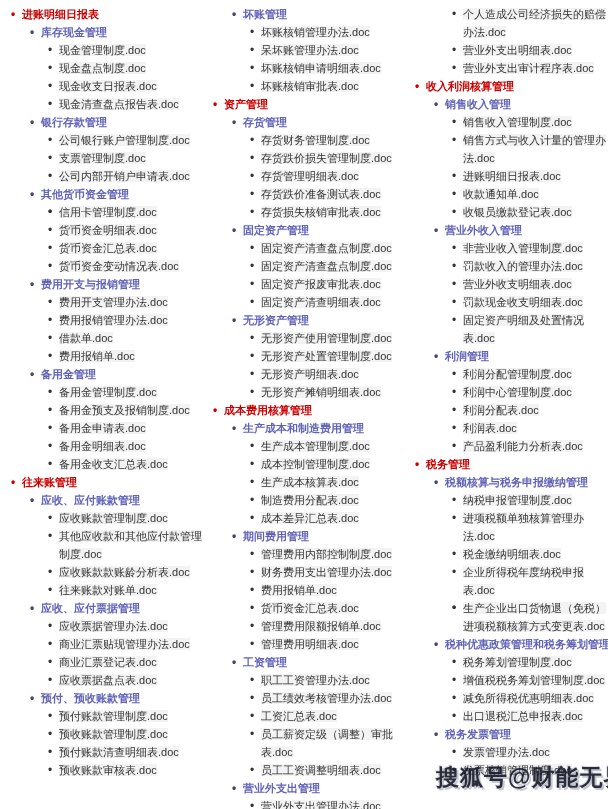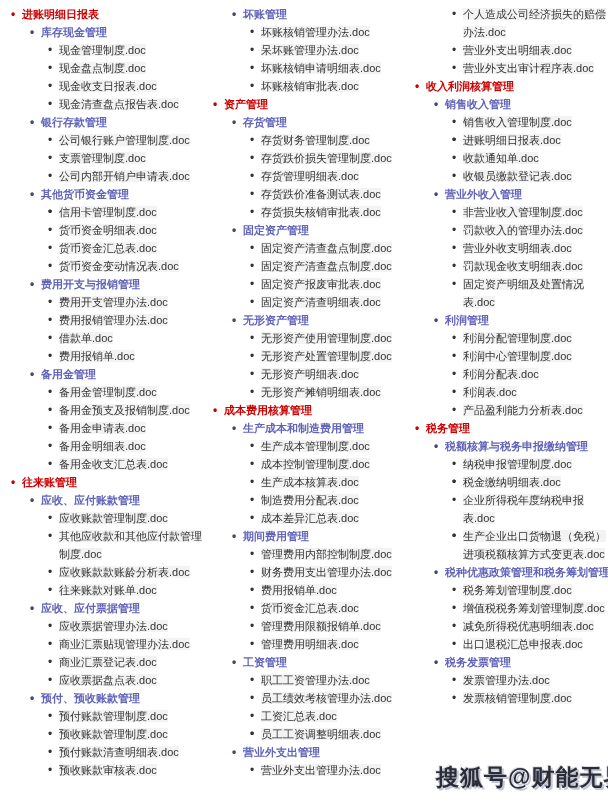--- a/index.html
+++ b/index.html
@@ -156,52 +156,52 @@
       <div class="entry level-3"><span class="bullet">•</span><span class="txt">管理费用内部控制制度.doc</span></div>
       <div class="entry level-3"><span class="bullet">•</span><span class="txt">财务费用支出管理办法.doc</span></div>
       <div class="entry level-3"><span class="bullet">•</span><span class="txt">费用报销单.doc</span></div>
       <div class="entry level-3"><span class="bullet">•</span><span class="txt">货币资金汇总表.doc</span></div>
       <div class="entry level-3"><span class="bullet">•</span><span class="txt">管理费用限额报销单.doc</span></div>
       <div class="entry level-3"><span class="bullet">•</span><span class="txt">管理费用明细表.doc</span></div>
       <div class="entry level-2"><span class="bullet">•</span><span class="txt">工资管理</span></div>
       <div class="entry level-3"><span class="bullet">•</span><span class="txt">职工工资管理办法.doc</span></div>
       <div class="entry level-3"><span class="bullet">•</span><span class="txt">员工绩效考核管理办法.doc</span></div>
       <div class="entry level-3"><span class="bullet">•</span><span class="txt">工资汇总表.doc</span></div>
-      <div class="entry level-3"><span class="bullet">•</span></div>
+      <div class="entry level-3"><span class="bullet">•</span><span class="txt">员工薪资定级（调整）审批表.doc</span></div>
       <div class="entry level-3"><span class="bullet">•</span><span class="txt">员工工资调整明细表.doc</span></div>
       <div class="entry level-2"><span class="bullet">•</span><span class="txt">营业外支出管理</span></div>
       <div class="entry level-3"><span class="bullet">•</span><span class="txt">营业外支出管理办法.doc</span></div>
     </div>
   <div class="column">
       <div class="entry level-3"><span class="bullet">•</span><span class="txt">个人造成公司经济损失的赔偿办法.doc</span></div>
       <div class="entry level-3"><span class="bullet">•</span><span class="txt">营业外支出明细表.doc</span></div>
       <div class="entry level-3"><span class="bullet">•</span><span class="txt">营业外支出审计程序表.doc</span></div>
       <div class="entry level-1"><span class="bullet">•</span><span class="txt">收入利润核算管理</span></div>
       <div class="entry level-2"><span class="bullet">•</span><span class="txt">销售收入管理</span></div>
       <div class="entry level-3"><span class="bullet">•</span><span class="txt">销售收入管理制度.doc</span></div>
-      <div class="entry level-3"><span class="bullet">•</span></div>
+      <div class="entry level-3"><span class="bullet">•</span><span class="txt">销售方式与收入计量的管理办法.doc</span></div>
       <div class="entry level-3"><span class="bullet">•</span><span class="txt">进账明细日报表.doc</span></div>
       <div class="entry level-3"><span class="bullet">•</span><span class="txt">收款通知单.doc</span></div>
       <div class="entry level-3"><span class="bullet">•</span><span class="txt">收银员缴款登记表.doc</span></div>
       <div class="entry level-2"><span class="bullet">•</span><span class="txt">营业外收入管理</span></div>
       <div class="entry level-3"><span class="bullet">•</span><span class="txt">非营业收入管理制度.doc</span></div>
       <div class="entry level-3"><span class="bullet">•</span><span class="txt">罚款收入的管理办法.doc</span></div>
       <div class="entry level-3"><span class="bullet">•</span><span class="txt">营业外收支明细表.doc</span></div>
       <div class="entry level-3"><span class="bullet">•</span><span class="txt">罚款现金收支明细表.doc</span></div>
       <div class="entry level-3"><span class="bullet">•</span><span class="txt">固定资产明细及处置情况表.doc</span></div>
       <div class="entry level-2"><span class="bullet">•</span><span class="txt">利润管理</span></div>
       <div class="entry level-3"><span class="bullet">•</span><span class="txt">利润分配管理制度.doc</span></div>
       <div class="entry level-3"><span class="bullet">•</span><span class="txt">利润中心管理制度.doc</span></div>
       <div class="entry level-3"><span class="bullet">•</span><span class="txt">利润分配表.doc</span></div>
       <div class="entry level-3"><span class="bullet">•</span><span class="txt">利润表.doc</span></div>
       <div class="entry level-3"><span class="bullet">•</span><span class="txt">产品盈利能力分析表.doc</span></div>
       <div class="entry level-1"><span class="bullet">•</span><span class="txt">税务管理</span></div>
       <div class="entry level-2"><span class="bullet">•</span><span class="txt">税额核算与税务申报缴纳管理</span></div>
       <div class="entry level-3"><span class="bullet">•</span><span class="txt">纳税申报管理制度.doc</span></div>
-      <div class="entry level-3"><span class="bullet">•</span></div>
+      <div class="entry level-3"><span class="bullet">•</span><span class="txt">进项税额单独核算管理办法.doc</span></div>
       <div class="entry level-3"><span class="bullet">•</span><span class="txt">税金缴纳明细表.doc</span></div>
       <div class="entry level-3"><span class="bullet">•</span><span class="txt">企业所得税年度纳税申报表.doc</span></div>
       <div class="entry level-3"><span class="bullet">•</span></div>
       <div class="entry level-3"><span class="bullet">•</span><span class="txt">生产企业出口货物退（免税）进项税额核算方式变更表.doc</span></div>
       <div class="entry level-2"><span class="bullet">•</span><span class="txt">税种优惠政策管理和税务筹划管理</span></div>
       <div class="entry level-3"><span class="bullet">•</span><span class="txt">税务筹划管理制度.doc</span></div>
       <div class="entry level-3"><span class="bullet">•</span><span class="txt">增值税税务筹划管理制度.doc</span></div>
       <div class="entry level-3"><span class="bullet">•</span><span class="txt">减免所得税优惠明细表.doc</span></div>
       <div class="entry level-3"><span class="bullet">•</span><span class="txt">出口退税汇总申报表.doc</span></div>
       <div class="entry level-2"><span class="bullet">•</span><span class="txt">税务发票管理</span></div>

